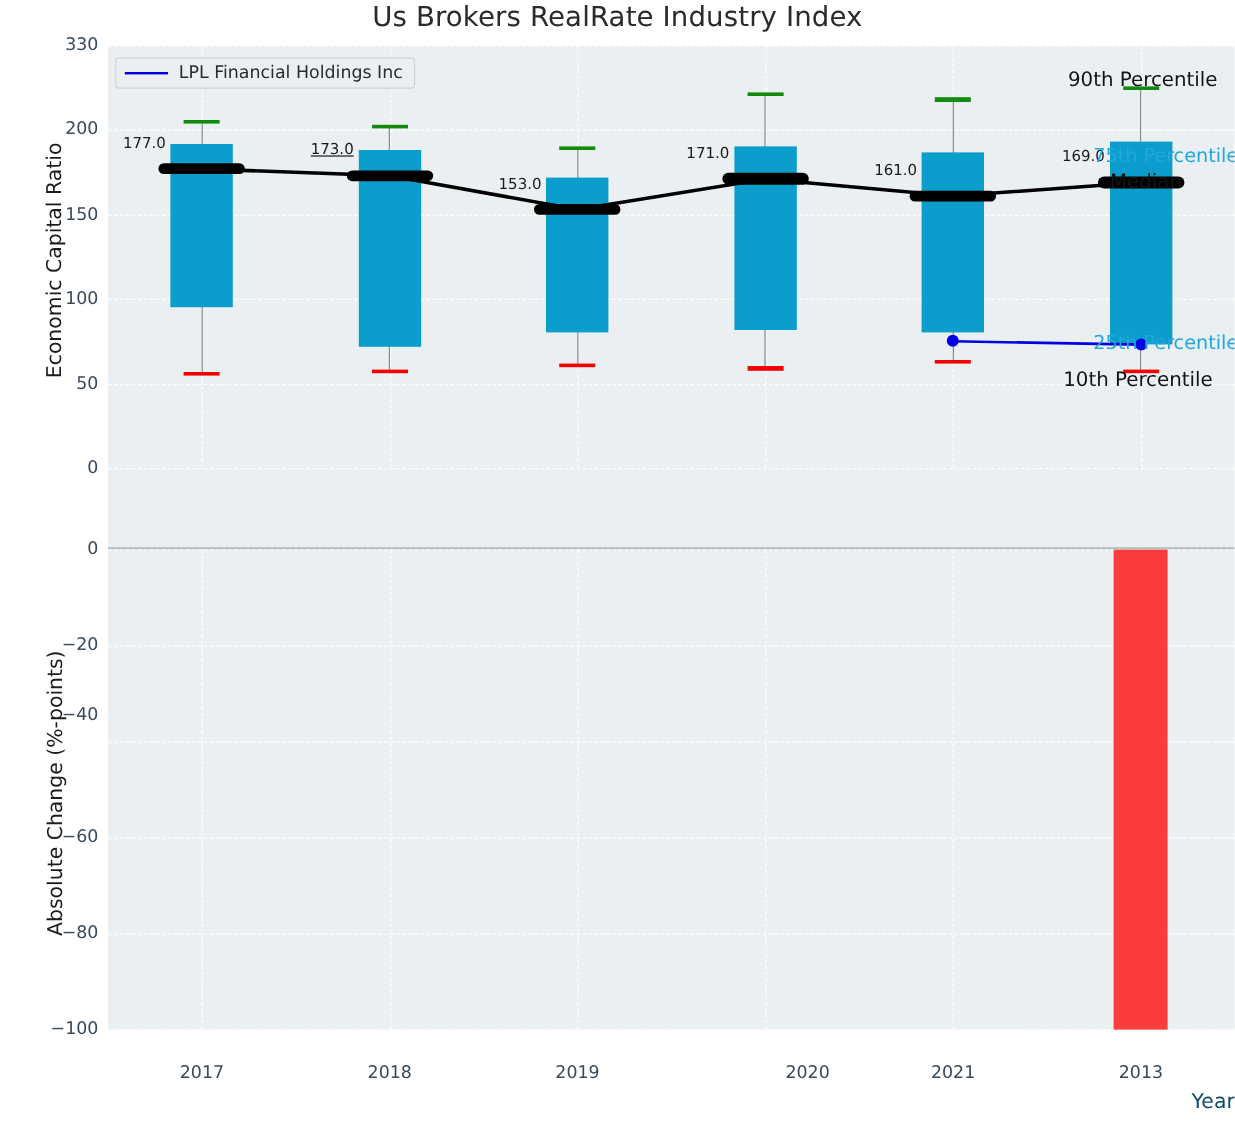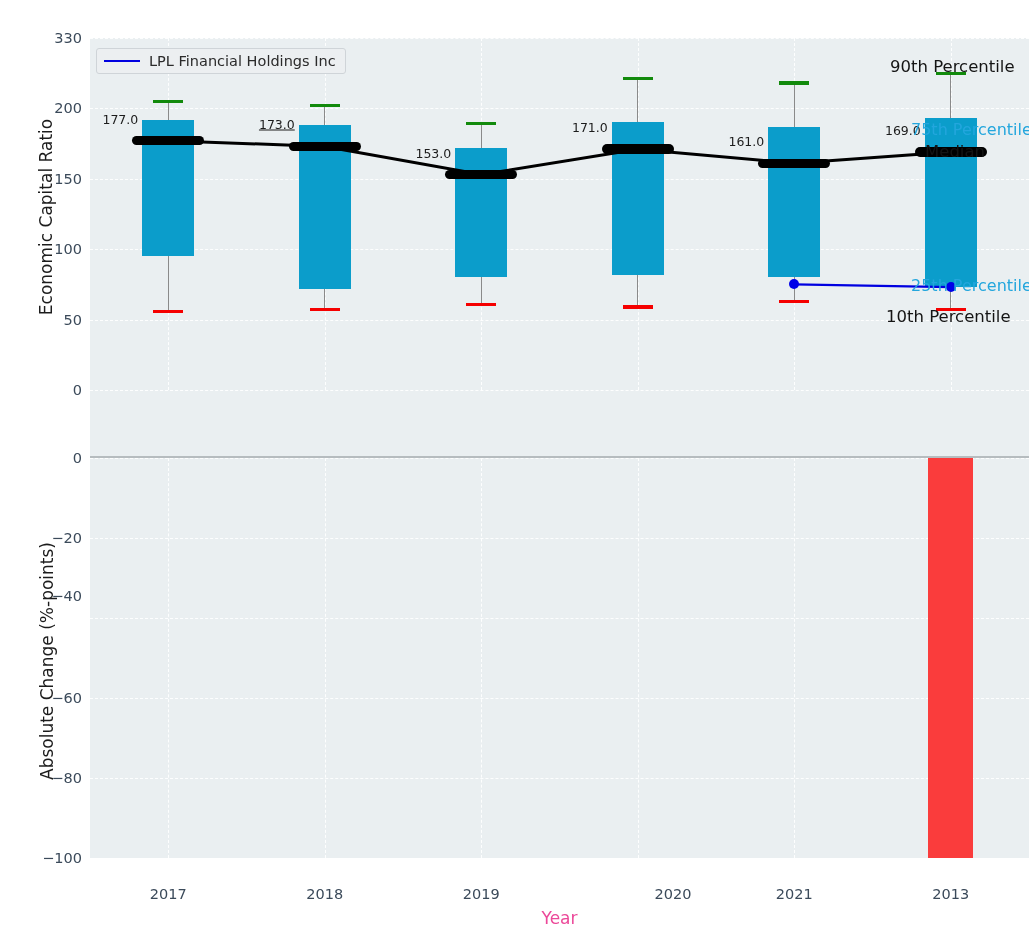--- a/index.html
+++ b/index.html
@@ -131,23 +131,23 @@
     top: 651px;
     width: 345px;
     text-align: center;
     transform: rotate(-90deg);
   }
   #xlabel {
     position: absolute;
     left: 90px;
     top: 908px;
     width: 939px;
-    text-align: center;
+    text-align: right;
     font-size: 17px;
-    color: #ec4899;
+    color: #0c4a6e;
     font-family: "DejaVu Sans", sans-serif;
   }
 
   
   .whisker-line {
     position: absolute;
     width: 1.4px;
     background: #8a8a8a;
   }
   .box {
@@ -234,20 +234,21 @@
     border-radius: 50%;
     background: #0000e8;
     transform: translate(-50%, -50%);
   }
 </style>
 </head>
 <body>
 
 <div id="root">
 
+  <div id="chart-title">Us Brokers RealRate Industry Index</div>
 
   <div class="panel" id="panel-top"></div>
   <div id="panel-gap"></div>
   <div id="panel-divider"></div>
   <div class="panel" id="panel-bottom"></div>
 
   <div id="grid-top" style="position:absolute;left:90px;top:38px;width:939px;height:352px;">
       <div class="hgrid" style="top: 352px;"></div>
       <div class="hgrid" style="top: 281.6px;"></div>
       <div class="hgrid" style="top: 211.2px;"></div>

